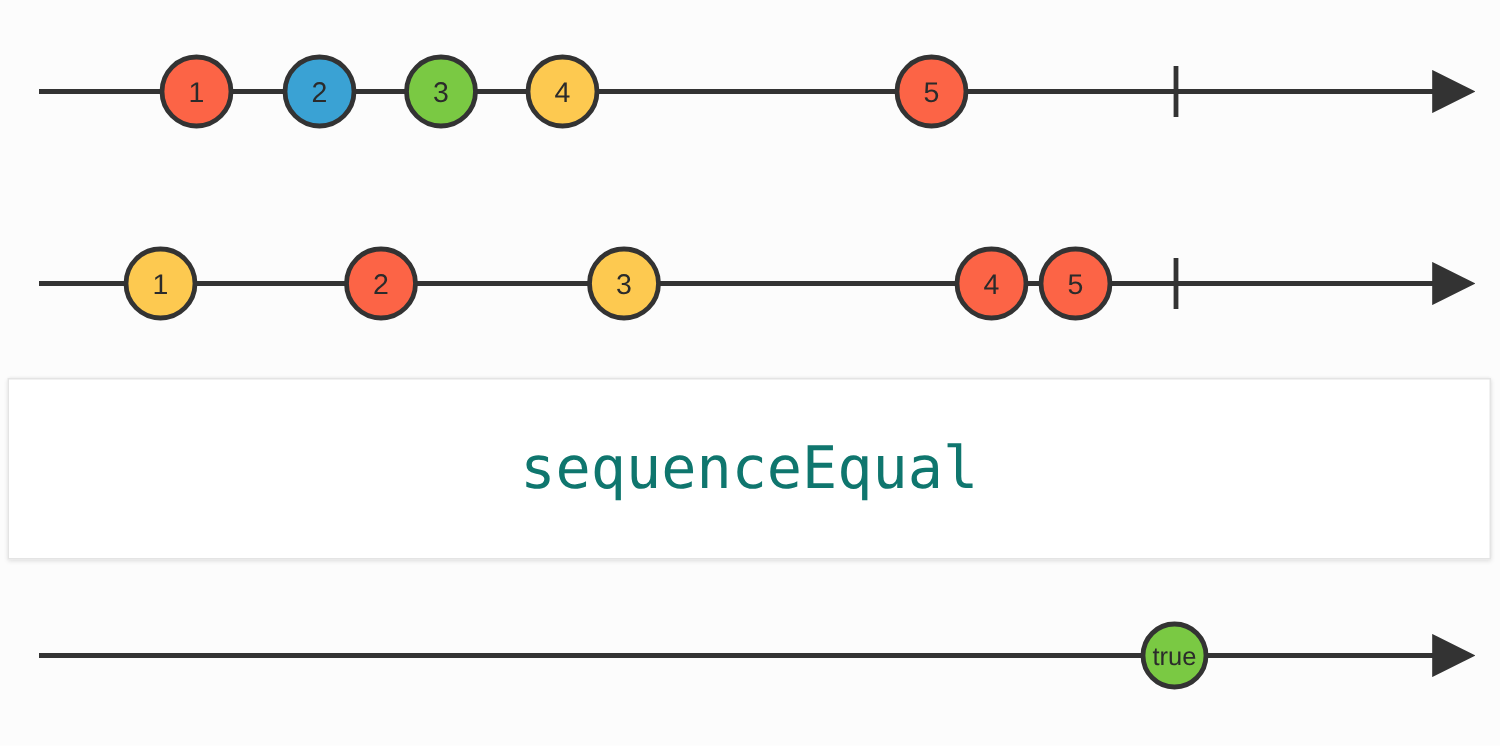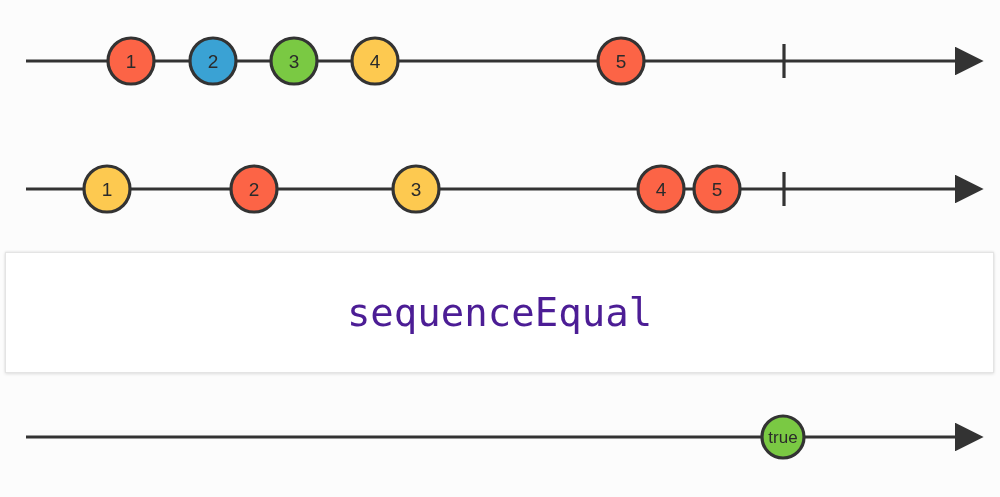--- a/index.html
+++ b/index.html
@@ -39,21 +39,21 @@
     border: 1px solid #e4e4e4;
     box-sizing: border-box;
     box-shadow: 0 1px 3px rgba(0,0,0,0.13), 0 -1px 2px rgba(0,0,0,0.05);
     display: flex;
     align-items: center;
     justify-content: center;
   }
   .op-label {
     font-family: "DejaVu Sans Mono", "Liberation Mono", monospace;
     font-size: 39px;
-    color: #4c1d95;
+    color: #0f766e;
     letter-spacing: 0px;
     white-space: nowrap;
     line-height: 1;
   }
   .marble-label {
     font-family: "Liberation Sans", sans-serif;
     font-size: 19px;
     fill: #2b2b2b;
   }
   .marble-label-small {

